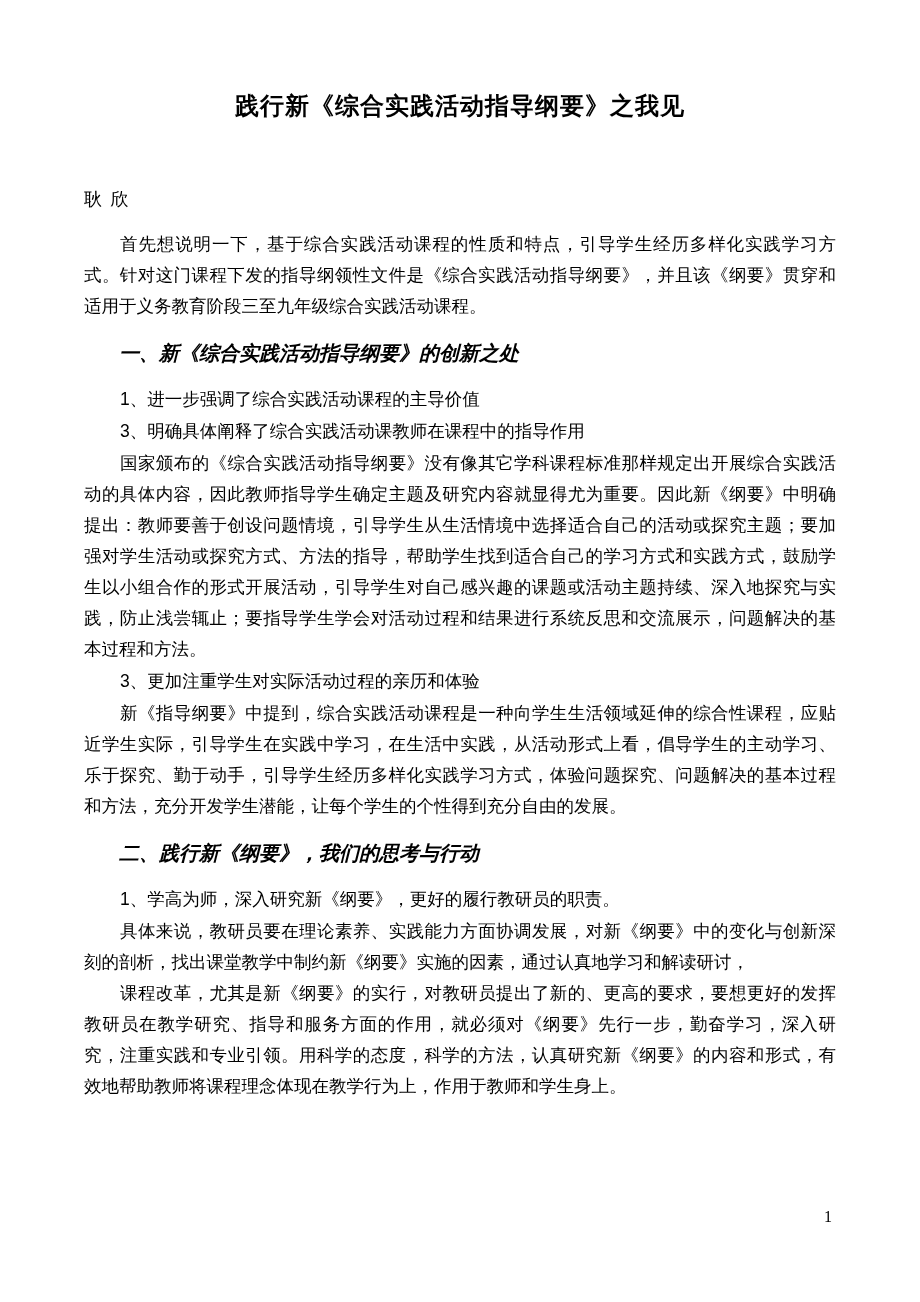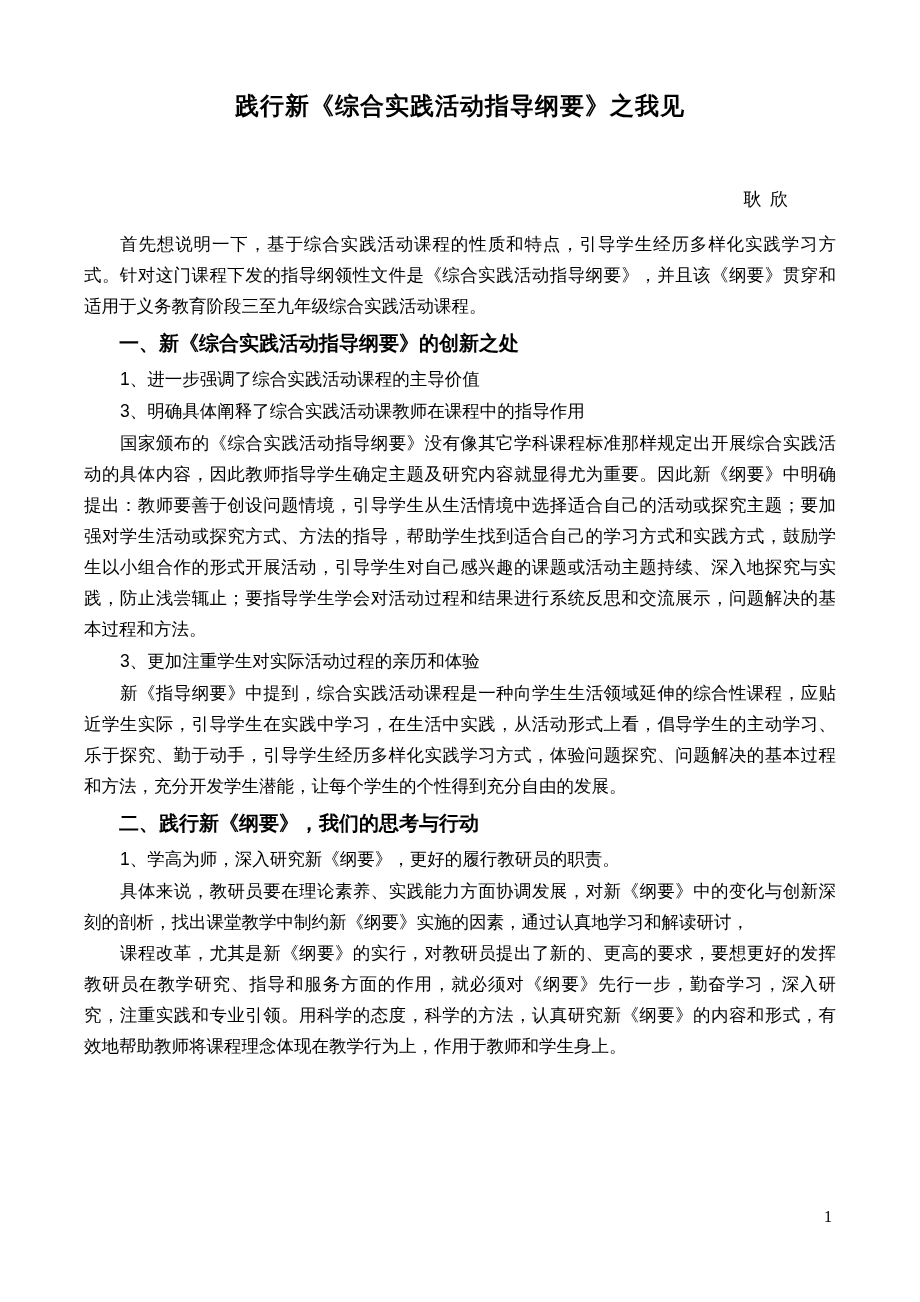--- a/index.html
+++ b/index.html
@@ -24,21 +24,21 @@
   }
   .doc-title {
     margin: 0 0 62px 0;
     text-align: center;
     font-size: 24px;
     font-weight: bold;
     letter-spacing: 1px;
     font-family: "Liberation Serif", "DejaVu Serif", serif;
   }
   .author {
-    text-align: right;
+    text-align: left;
     padding-right: 46px;
     font-size: 18px;
     line-height: 31px;
     margin: 0 0 14px 0;
     letter-spacing: 2px;
   }
   .doc-body p {
     margin: 0;
   }
   .paragraph {
@@ -47,21 +47,22 @@
     line-height: 31px;
     text-align: justify;
     text-indent: 36px;
   }
   .heading1 {
     font-family: "Liberation Sans", "DejaVu Sans", sans-serif;
     font-weight: bold;
     font-size: 20px;
     line-height: 34px;
     text-indent: 35px;
-    margin: 4px 0 !important;
+    margin: 14px 0 !important;
+    font-style: italic;
   }
   .heading2 {
     font-family: "Liberation Sans", "DejaVu Sans", sans-serif;
     font-weight: normal;
     font-size: 17.5px;
     line-height: 31px;
     text-indent: 36px;
     margin: 1px 0 !important;
   }
   .page-number {

